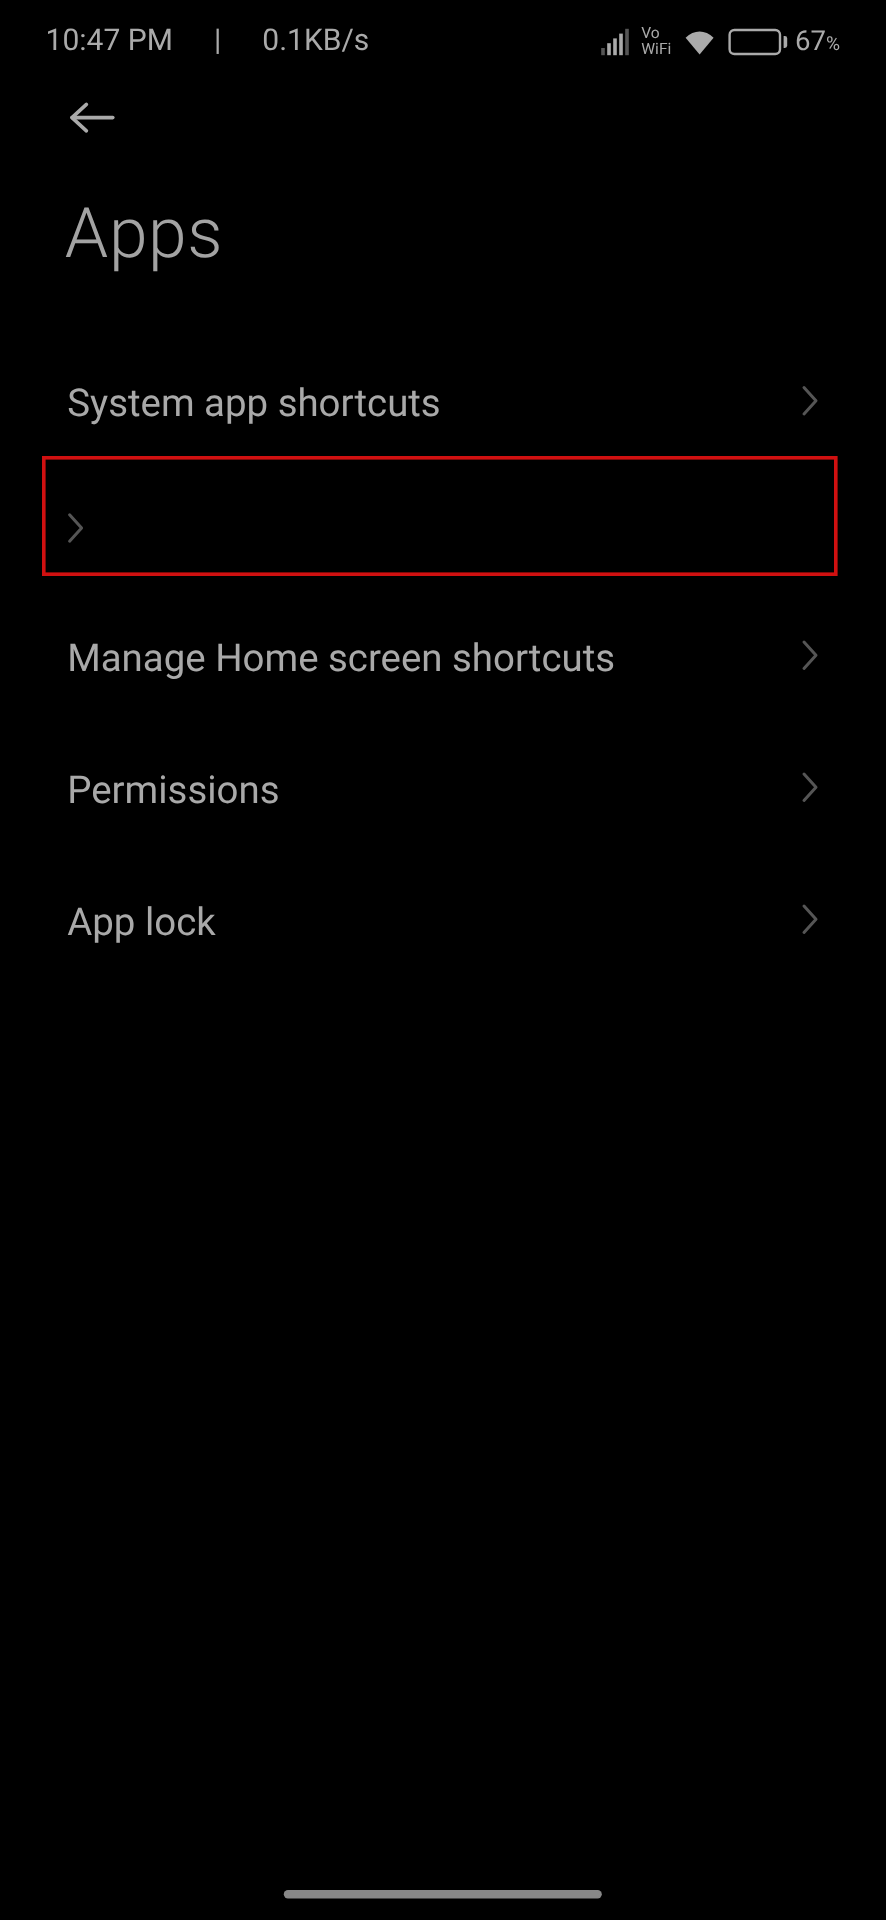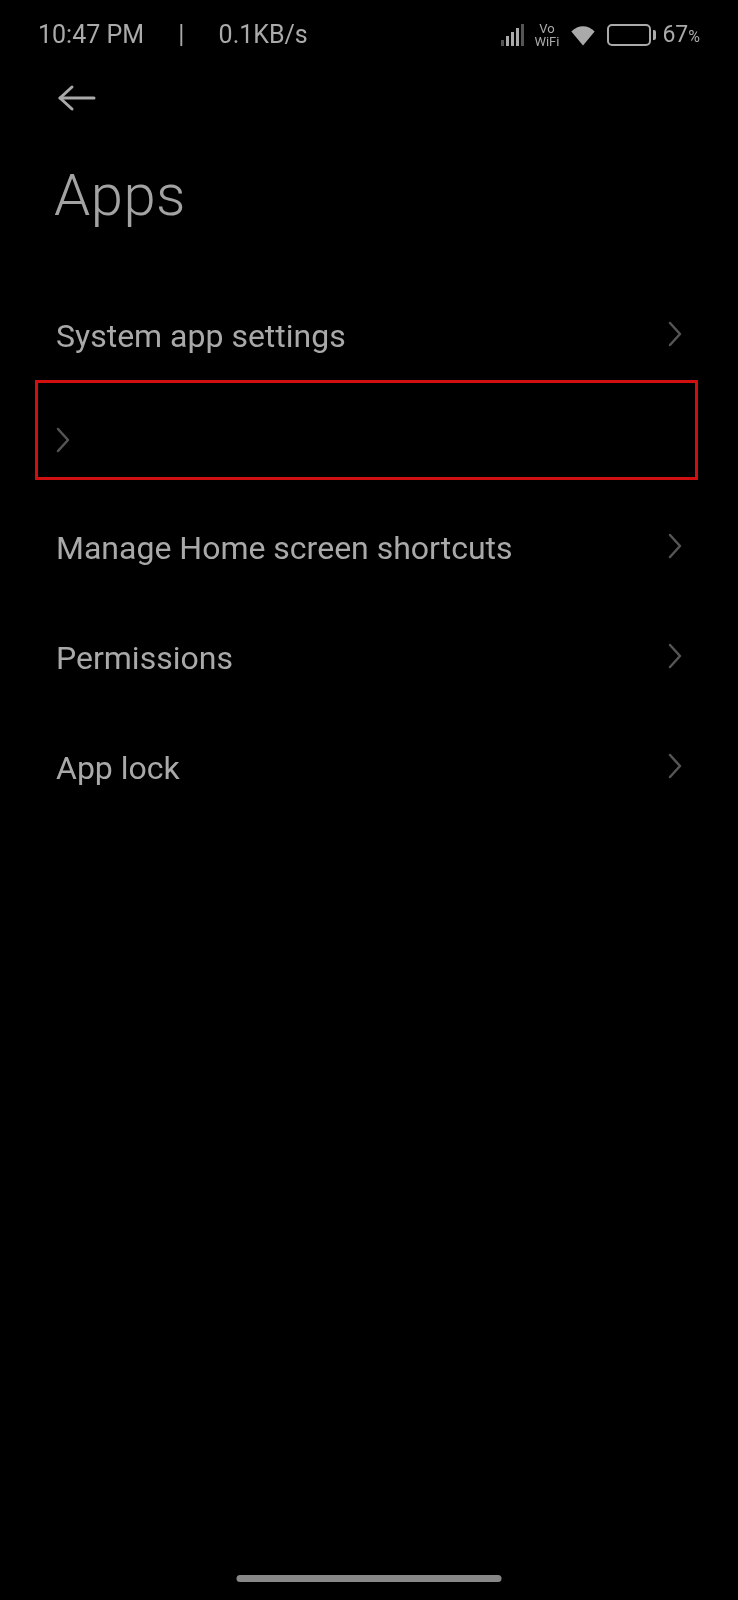--- a/index.html
+++ b/index.html
@@ -39,21 +39,21 @@
       align-items: flex-end;
       gap: 2px;
     }
     .signal-bar {
       width: 3px;
       background: #aaa;
     }
     .vo-wifi {
       font-size: 13px;
       line-height: 13px;
-      text-align: center;
+      text-align: left;
       color: #aaa;
     }
     .wifi-icon svg {
       display: block;
     }
     .battery {
       display: flex;
       align-items: center;
       gap: 2px;
     }
@@ -175,21 +175,21 @@
     <line x1="4" y1="15" x2="38" y2="15" stroke="#aaa" stroke-width="3" stroke-linecap="round"></line>
     <polyline points="16,4 4,15 16,26" fill="none" stroke="#aaa" stroke-width="3" stroke-linecap="round" stroke-linejoin="round"></polyline>
   </svg>
 </div>
 
 <h1 class="page-title">Apps</h1>
 
 <div class="list">
 
   <div class="list-item">
-    <span class="list-item-label">System app settings</span>
+    <span class="list-item-label">System app shortcuts</span>
     <span class="chevron">
       <svg width="14" height="26" viewBox="0 0 14 26">
           <polyline points="2,2 12,13 2,24" fill="none" stroke="#555" stroke-width="2.5" stroke-linecap="round" stroke-linejoin="round"></polyline>
         </svg>
     </span>
   </div>
 
   <div class="list-item">
     <span class="chevron">
       <svg width="14" height="26" viewBox="0 0 14 26">

